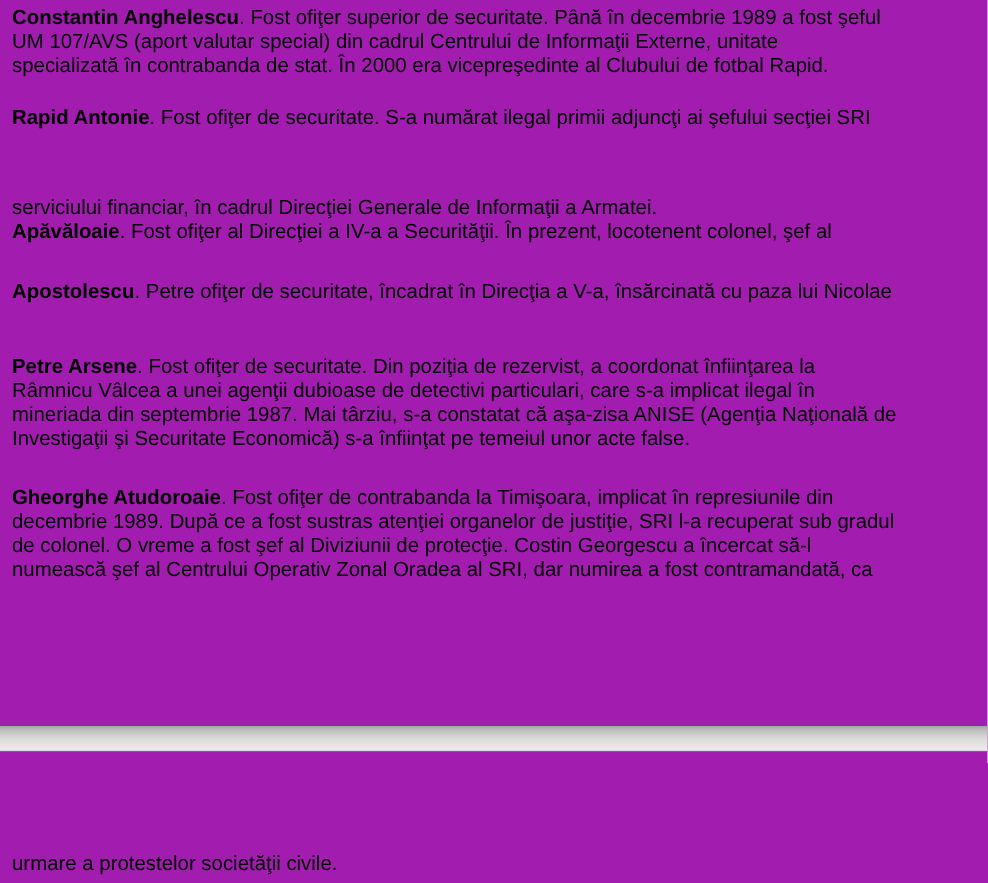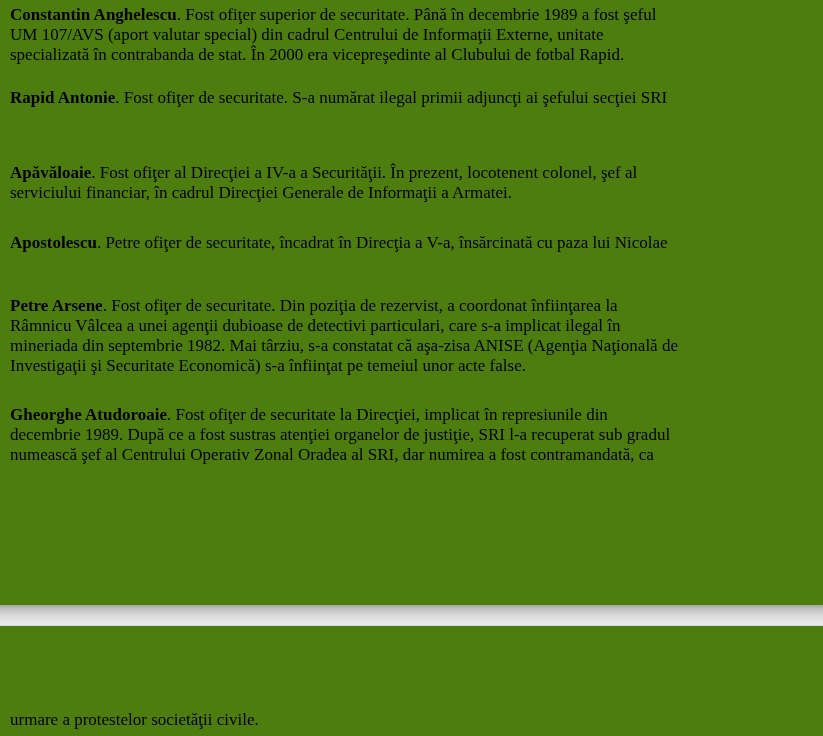--- a/index.html
+++ b/index.html
@@ -4,23 +4,23 @@
 <style>
   html, body {
     margin: 0;
     padding: 0;
     background: #ffffff;
   }
   .screen {
     position: relative;
     width: 823px;
     height: 736px;
-    background: #4d7c0f;
+    background: #a21caf;
     overflow: hidden;
-    font-family: Liberation Serif, serif;
+    font-family: Liberation Sans, sans-serif;
     color: #000000;
   }
   .para {
     position: absolute;
     left: 10px;
     right: 6px;
     font-size: 17px;
     line-height: 20px;
     color: #000000;
   }
@@ -50,38 +50,39 @@
     <div class="line"><span class="pname">Constantin Anghelescu</span><span>. Fost ofiţer superior de securitate. Până în decembrie 1989 a fost şeful</span></div>
     <div class="line">UM 107/AVS (aport valutar special) din cadrul Centrului de Informaţii Externe, unitate</div>
     <div class="line">specializată în contrabanda de stat. În 2000 era vicepreşedinte al Clubului de fotbal Rapid.</div>
   </div>
 
   <div class="para" style="top:88px">
     <div class="line"><span class="pname">Rapid Antonie</span><span>. Fost ofiţer de securitate. S-a numărat ilegal primii adjuncţi ai şefului secţiei SRI</span></div>
   </div>
 
   <div class="para" style="top:163px">
+    <div class="line">serviciului financiar, în cadrul Direcţiei Generale de Informaţii a Armatei.</div>
     <div class="line"><span class="pname">Apăvăloaie</span><span>. Fost ofiţer al Direcţiei a IV-a a Securităţii. În prezent, locotenent colonel, şef al</span></div>
-    <div class="line">serviciului financiar, în cadrul Direcţiei Generale de Informaţii a Armatei.</div>
   </div>
 
   <div class="para" style="top:233px">
     <div class="line"><span class="pname">Apostolescu</span><span>. Petre ofiţer de securitate, încadrat în Direcţia a V-a, însărcinată cu paza lui Nicolae</span></div>
   </div>
 
   <div class="para" style="top:296px">
     <div class="line"><span class="pname">Petre Arsene</span><span>. Fost ofiţer de securitate. Din poziţia de rezervist, a coordonat înfiinţarea la</span></div>
     <div class="line">Râmnicu Vâlcea a unei agenţii dubioase de detectivi particulari, care s-a implicat ilegal în</div>
-    <div class="line">mineriada din septembrie 1982. Mai târziu, s-a constatat că aşa-zisa ANISE (Agenţia Naţională de</div>
+    <div class="line">mineriada din septembrie 1987. Mai târziu, s-a constatat că aşa-zisa ANISE (Agenţia Naţională de</div>
     <div class="line">Investigaţii şi Securitate Economică) s-a înfiinţat pe temeiul unor acte false.</div>
   </div>
 
   <div class="para" style="top:405px">
-    <div class="line"><span class="pname">Gheorghe Atudoroaie</span><span>. Fost ofiţer de securitate la Direcţiei, implicat în represiunile din</span></div>
+    <div class="line"><span class="pname">Gheorghe Atudoroaie</span><span>. Fost ofiţer de contrabanda la Timişoara, implicat în represiunile din</span></div>
     <div class="line">decembrie 1989. După ce a fost sustras atenţiei organelor de justiţie, SRI l-a recuperat sub gradul</div>
+    <div class="line">de colonel. O vreme a fost şef al Diviziunii de protecţie. Costin Georgescu a încercat să-l</div>
     <div class="line">numească şef al Centrului Operativ Zonal Oradea al SRI, dar numirea a fost contramandată, ca</div>
   </div>
 
   <div class="page-separator"></div>
 
   <div class="para" style="top:710px">
     <div class="line">urmare a protestelor societăţii civile.</div>
   </div>
 
 </div>

